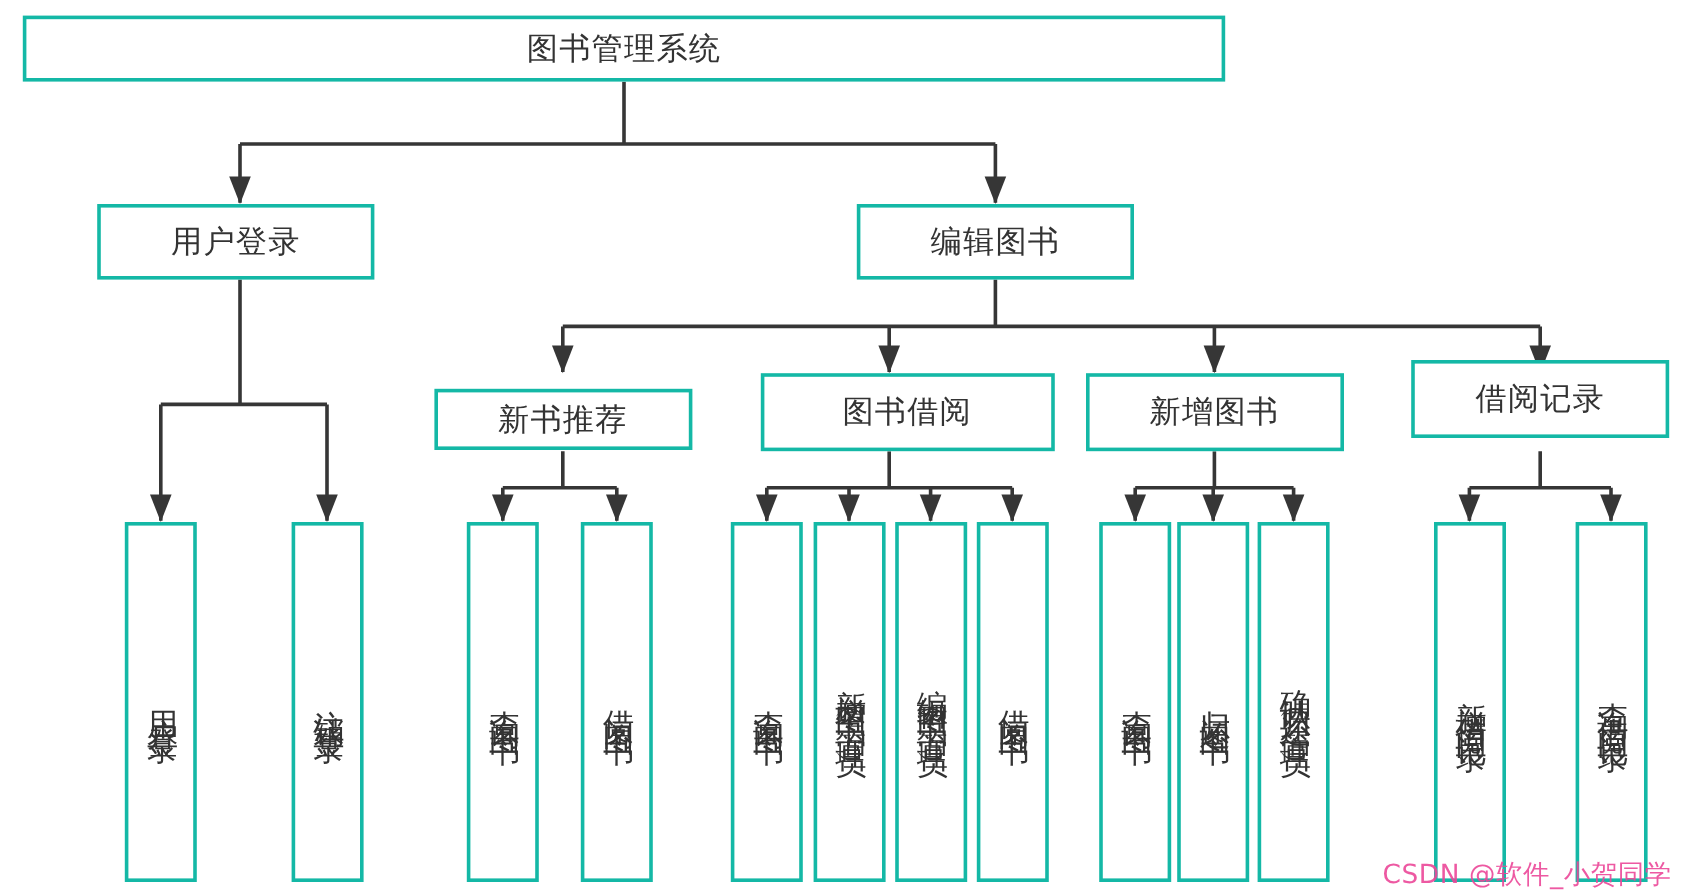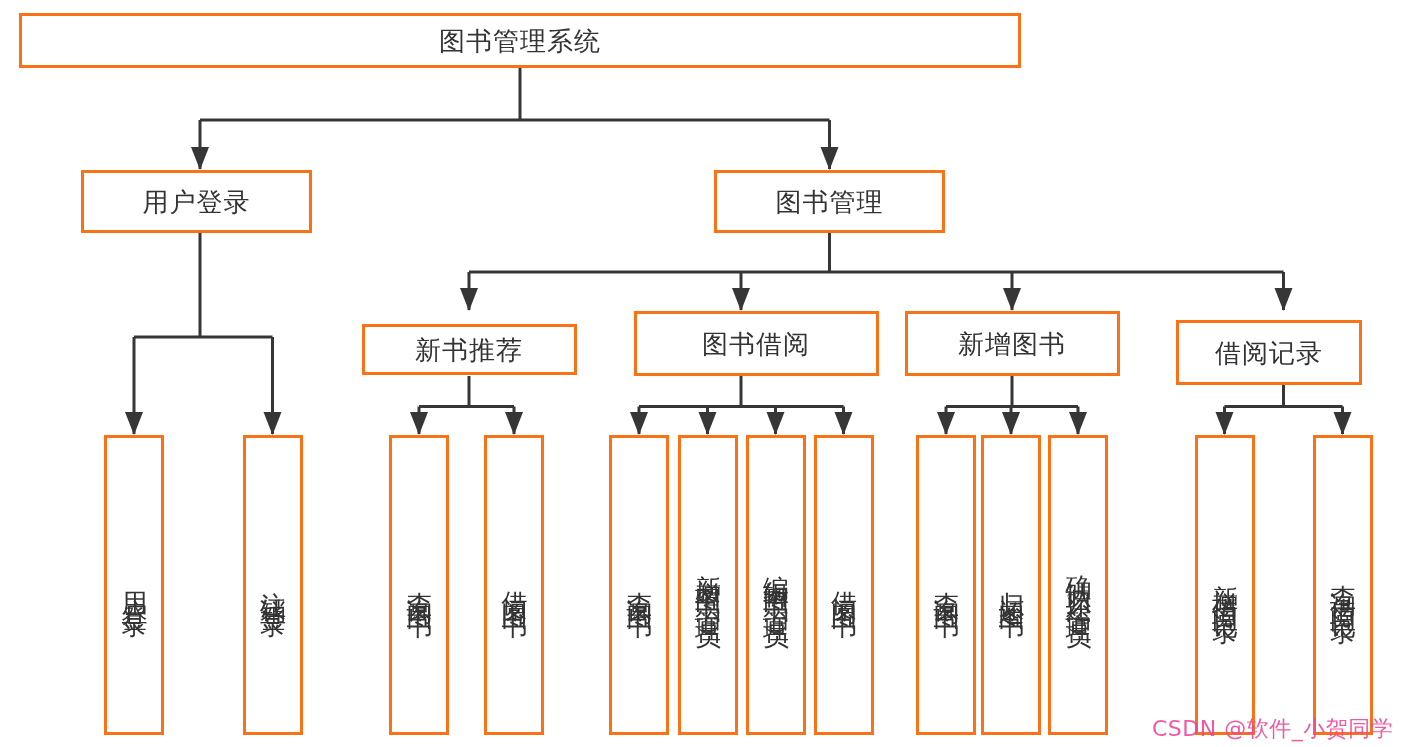--- a/index.html
+++ b/index.html
@@ -4,21 +4,21 @@
 <style>
   html,body{margin:0;padding:0;background:#fff;}
   .stage{
     position:relative;width:1405px;height:747px;background:#fff;overflow:hidden;
     font-family:"DejaVu Sans","Liberation Sans",sans-serif;color:#333;
   }
   svg.wires{position:absolute;left:0;top:0;width:1405px;height:747px;}
   svg.wires path{stroke:#363636;stroke-width:3;fill:none;}
   svg.wires polygon{fill:#363636;stroke:none;}
   .box{
-    position:absolute;box-sizing:border-box;border:3px solid #f97316;background:#fff;
+    position:absolute;box-sizing:border-box;border:3px solid #14b8a6;background:#fff;
     display:flex;align-items:center;justify-content:center;text-align:center;
   }
   .box.h{font-size:26px;letter-spacing:1px;white-space:nowrap;line-height:1;}
   .box.v span{
     writing-mode:vertical-rl;text-orientation:mixed;
     font-size:26px;letter-spacing:7px;line-height:1.15;white-space:nowrap;
   }
   .watermark{
     position:absolute;left:1152px;top:714px;font-size:22px;letter-spacing:0.5px;
     color:#ec4899;opacity:0.9;white-space:nowrap;z-index:5;
@@ -63,26 +63,26 @@
       <polygon points="1002,412 1020,412 1011,435"></polygon>
       <polygon points="1069,412 1087,412 1078,435"></polygon>
       <polygon points="1215.5,412 1233.5,412 1224.5,435"></polygon>
       <polygon points="1333.5,412 1351.5,412 1342.5,435"></polygon>
     </g>
   </svg>
 
   <div class="box h" style="left:19px;top:13px;width:1002px;height:55px">图书管理系统</div>
 
   <div class="box h" style="left:81px;top:170px;width:231px;height:63px">用户登录</div>
-  <div class="box h" style="left:714px;top:170px;width:231px;height:63px">图书管理</div>
+  <div class="box h" style="left:714px;top:170px;width:231px;height:63px">编辑图书</div>
 
   <div class="box h" style="left:361.5px;top:324px;width:215px;height:51px">新书推荐</div>
   <div class="box h" style="left:633.5px;top:311px;width:245px;height:65px">图书借阅</div>
   <div class="box h" style="left:904.5px;top:311px;width:215px;height:65px">新增图书</div>
-  <div class="box h" style="left:1176px;top:320px;width:186px;height:65px">借阅记录</div>
+  <div class="box h" style="left:1176px;top:300px;width:215px;height:65px">借阅记录</div>
 
   <div class="box v" style="left:104px;top:435px;width:60px;height:300px">
     <span>用户登录</span>
     </div>
   <div class="box v" style="left:242.5px;top:435px;width:60px;height:300px">
     <span>注销登录</span>
     </div>
 
   <div class="box v" style="left:389px;top:435px;width:60px;height:300px">
     <span>查询图书</span>

